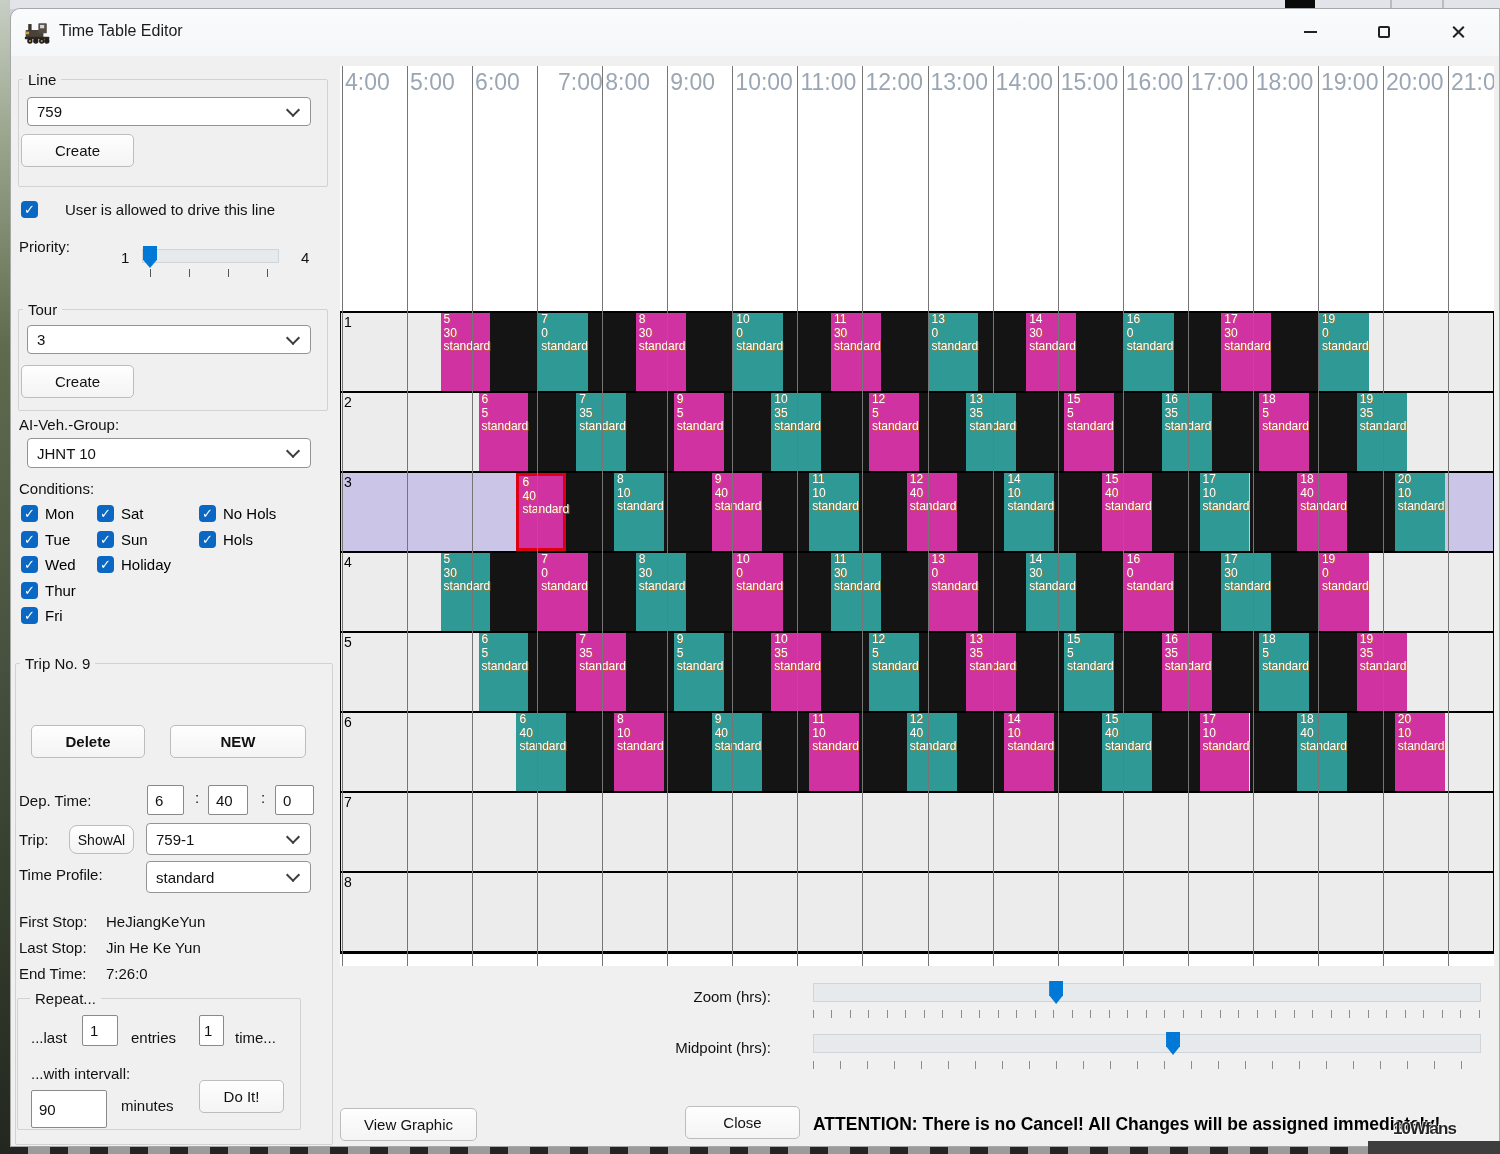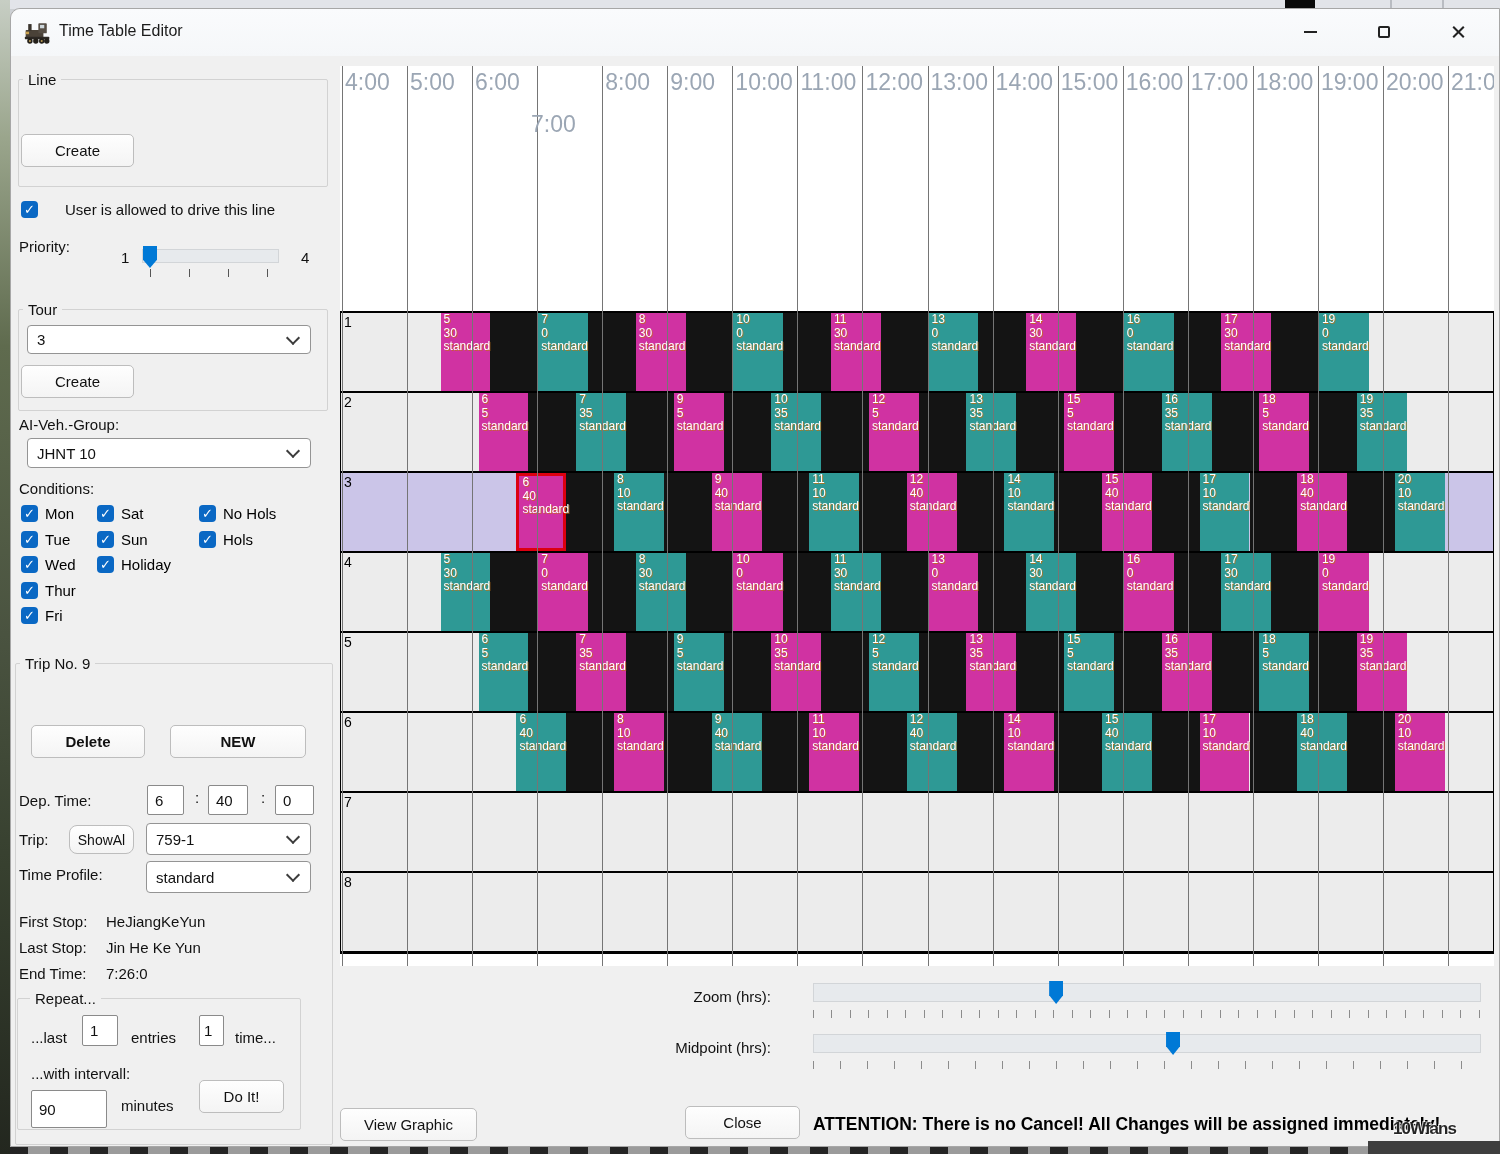--- a/index.html
+++ b/index.html
@@ -116,20 +116,24 @@
         <span class="x-glyph">
           <i></i>
           <i></i>
         </span>
       </div>
   </div>
 
   <div class="groupbox" style="left:7px;top:70px;width:308px;height:106px;">
     <span class="grouplab">Line</span>
   </div>
+  <div class="combo" style="left:16px;top:88px;width:284px;height:29px;">
+    <span>759</span>
+    <span class="chev"></span>
+  </div>
   <div class="btn" style="left:10px;top:125px;width:113px;height:33px;">Create</div>
 
   <div class="abs" style="left:10px;top:192px;">
     <span class="cb" style="display:block">✓</span>
   </div>
   <div class="lbl" style="left:26px;top:192px;margin-left:28px;">User is allowed to drive this line</div>
 
   <div class="lbl" style="left:8px;top:229px;">Priority:</div>
   <div class="lbl" style="left:110px;top:240px;">1</div>
   <div class="track" style="left:131px;top:240px;width:137px;height:14px;"></div>
@@ -630,21 +634,21 @@
         </div>
       </div>
     <div id="gridlines">
         <div class="hline" style="left: 2px;"></div>
         <div class="hlab" style="left: 5px;">4:00</div>
         <div class="hline" style="left: 67.06px;"></div>
         <div class="hlab" style="left: 70.06px;">5:00</div>
         <div class="hline" style="left: 132.12px;"></div>
         <div class="hlab" style="left: 135.12px;">6:00</div>
         <div class="hline" style="left: 197.18px;"></div>
-        <div class="hlab" style="left: 191px; margin-top: 42px;">7:00</div>
+        <div class="hlab" style="left: 218px;">7:00</div>
         <div class="hline" style="left: 262.24px;"></div>
         <div class="hlab" style="left: 265.24px;">8:00</div>
         <div class="hline" style="left: 327.3px;"></div>
         <div class="hlab" style="left: 330.3px;">9:00</div>
         <div class="hline" style="left: 392.36px;"></div>
         <div class="hlab" style="left: 395.36px;">10:00</div>
         <div class="hline" style="left: 457.42px;"></div>
         <div class="hlab" style="left: 460.42px;">11:00</div>
         <div class="hline" style="left: 522.48px;"></div>
         <div class="hlab" style="left: 525.48px;">12:00</div>

